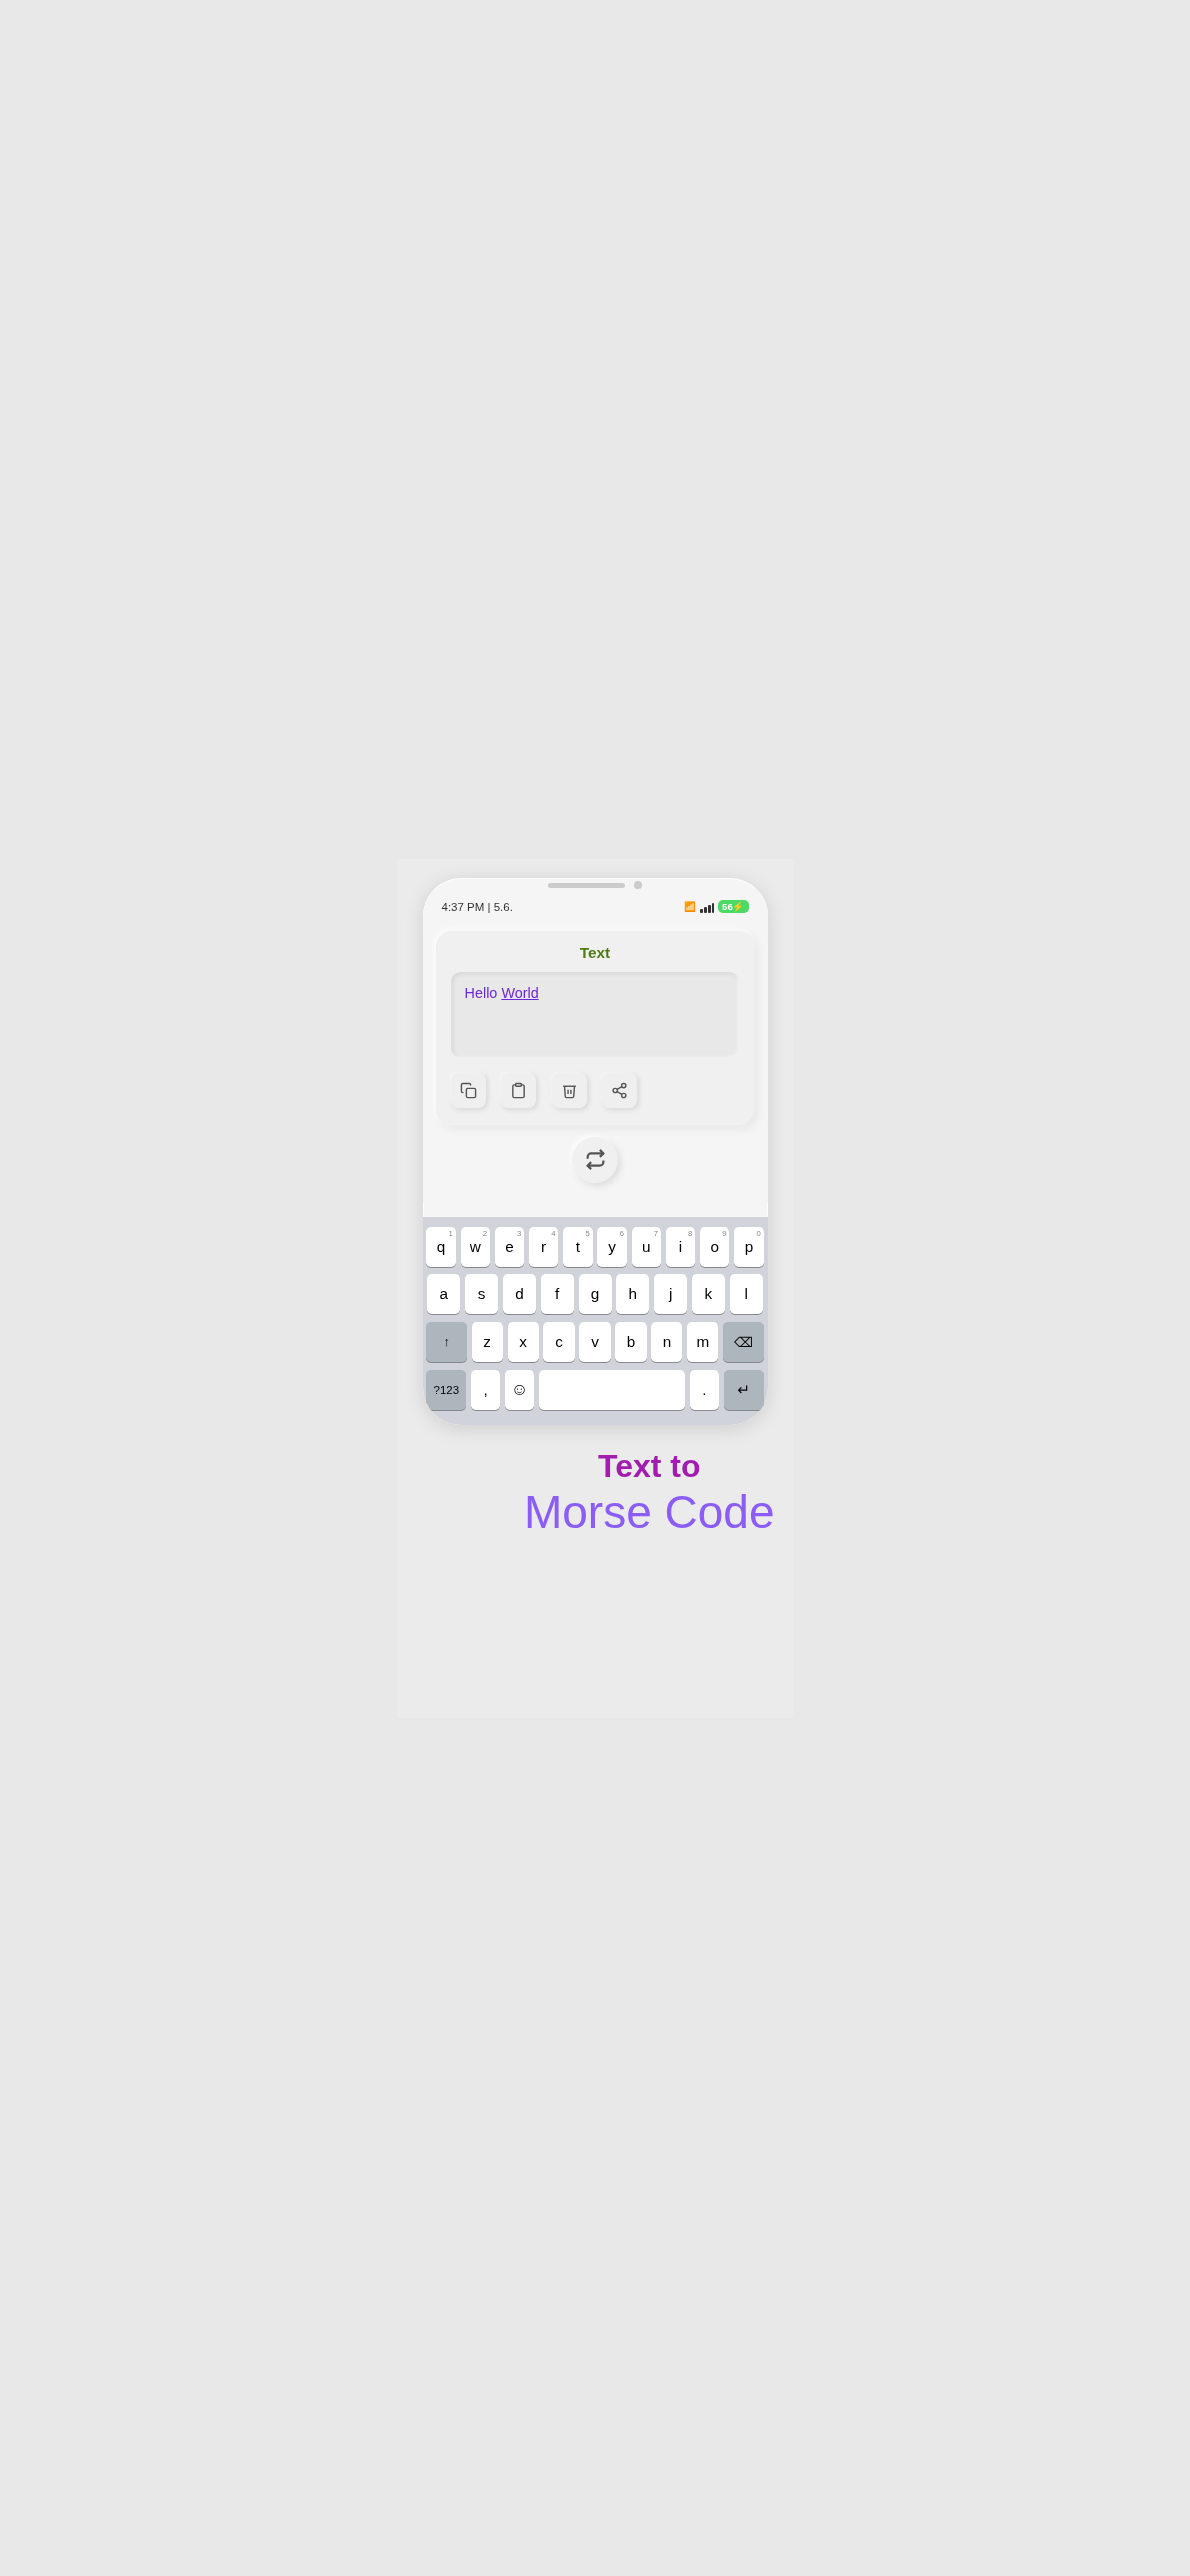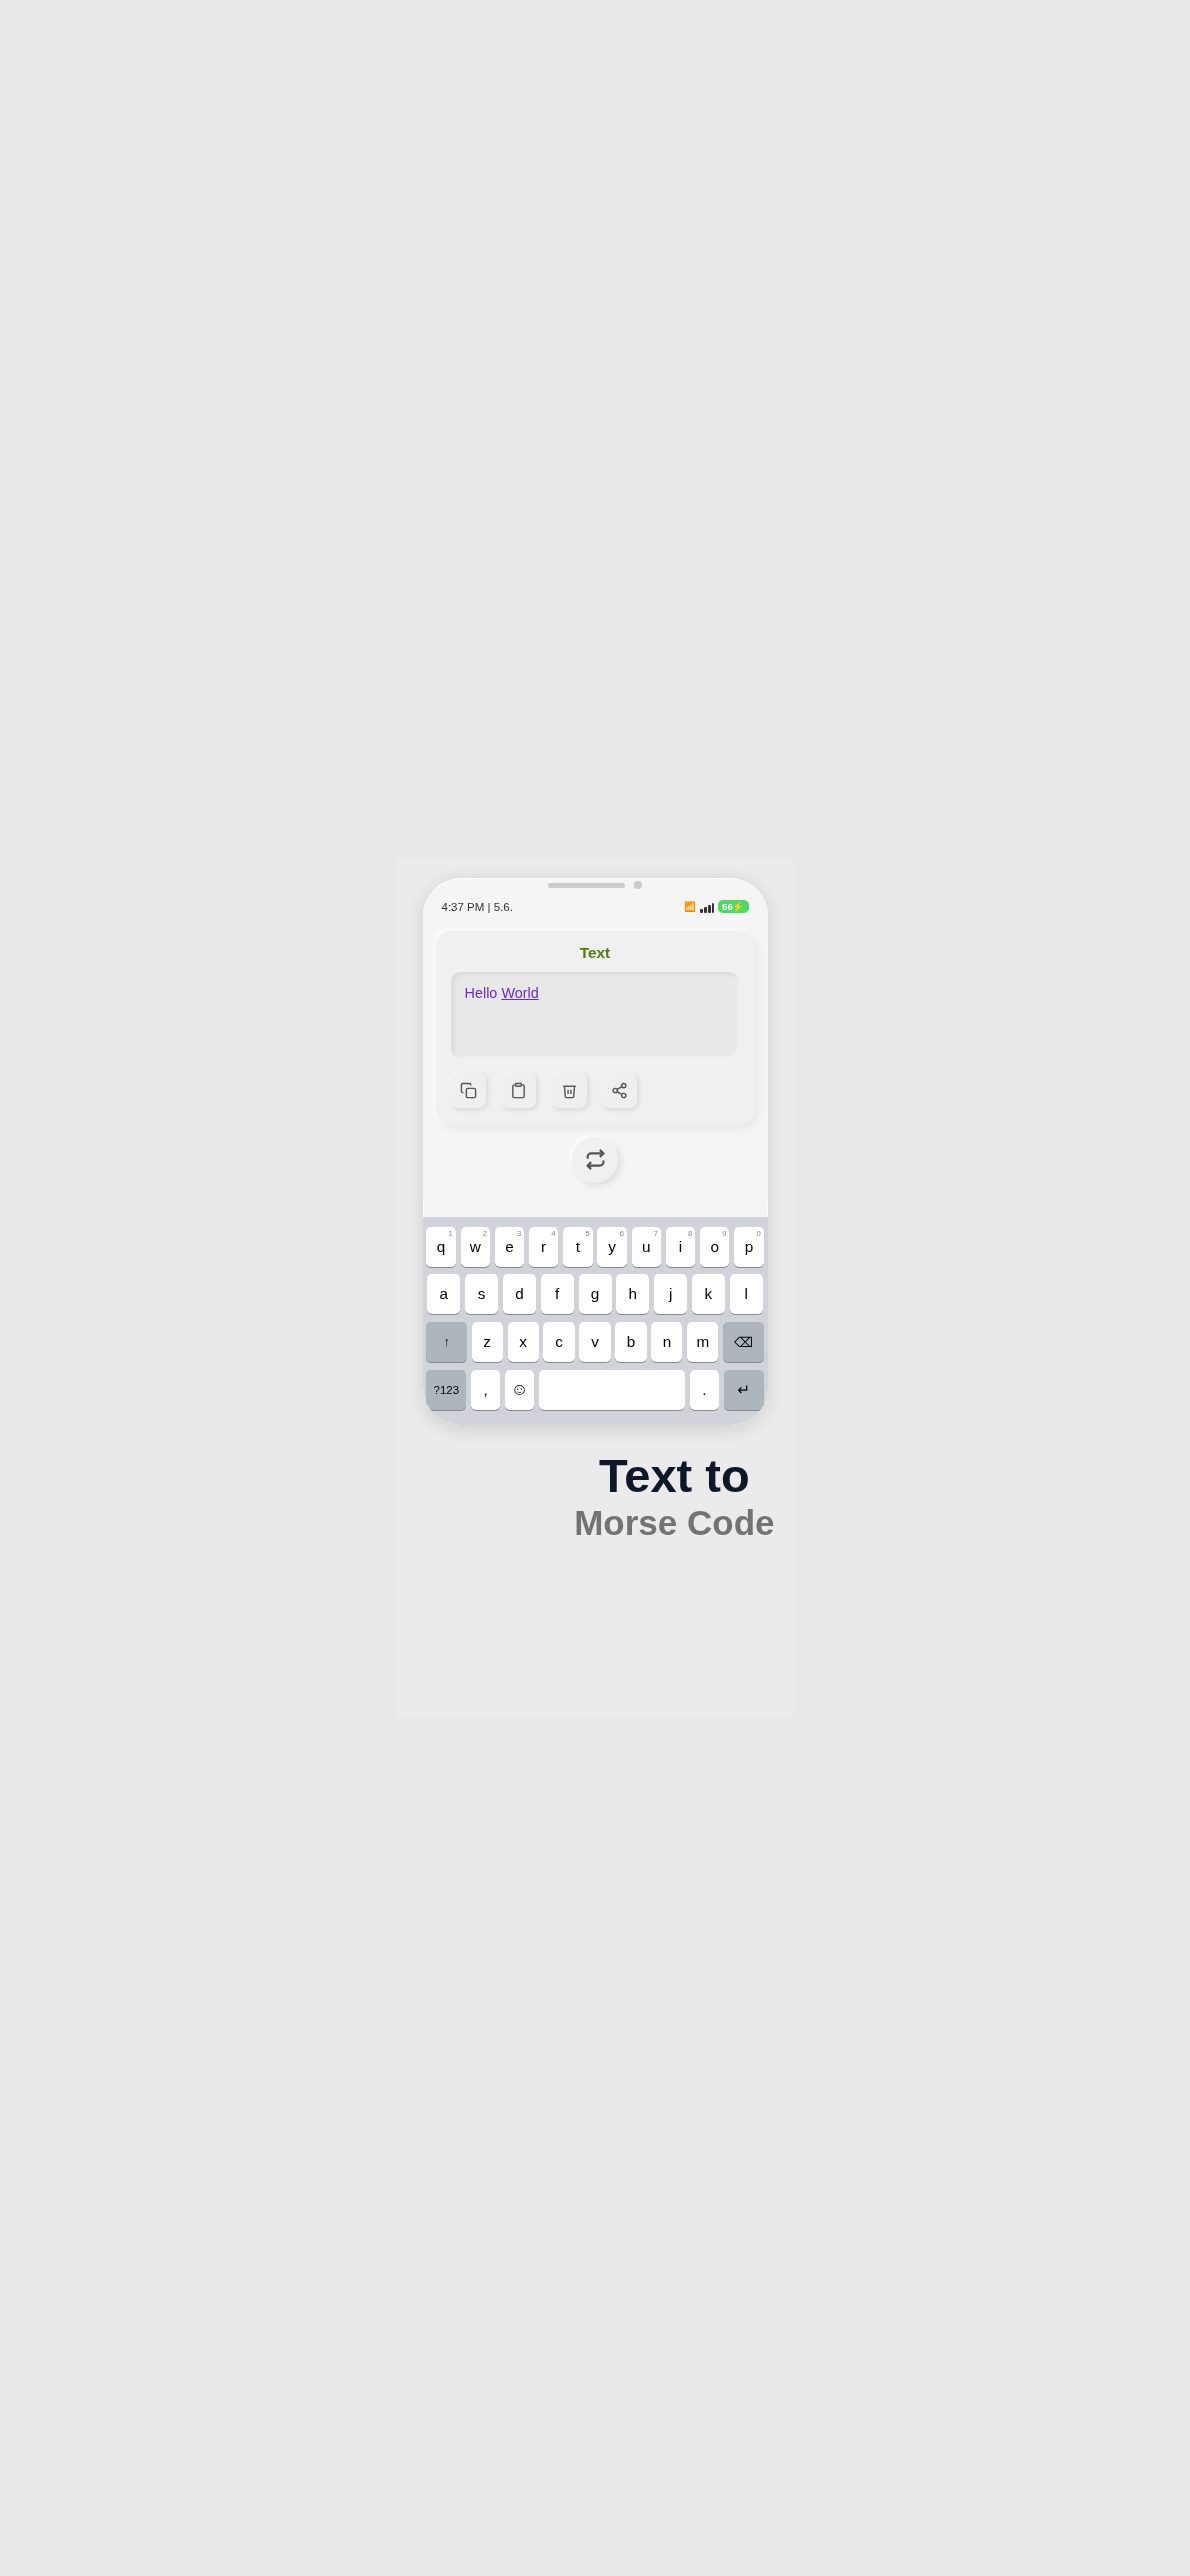--- a/index.html
+++ b/index.html
@@ -250,29 +250,29 @@
     }
 
     
     .bottom-text {
       text-align: center;
       margin-top: 23px;
       padding: 0 19px;
     }
 
     .bottom-text-line1 {
-      font-size: 47px;
+      font-size: 32px;
       font-weight: 700;
-      color: #0f172a;
+      color: #a21caf;
     }
 
     .bottom-text-line2 {
-      font-size: 35px;
-      font-weight: 700;
-      color: #737373;
+      font-size: 46px;
+      font-weight: 400;
+      color: #8b5cf6;
     }
 
     .signal-bars {
       display: inline-flex;
       align-items: flex-end;
       gap: 1px;
       height: 11.5px;
     }
 
     .signal-bar {

